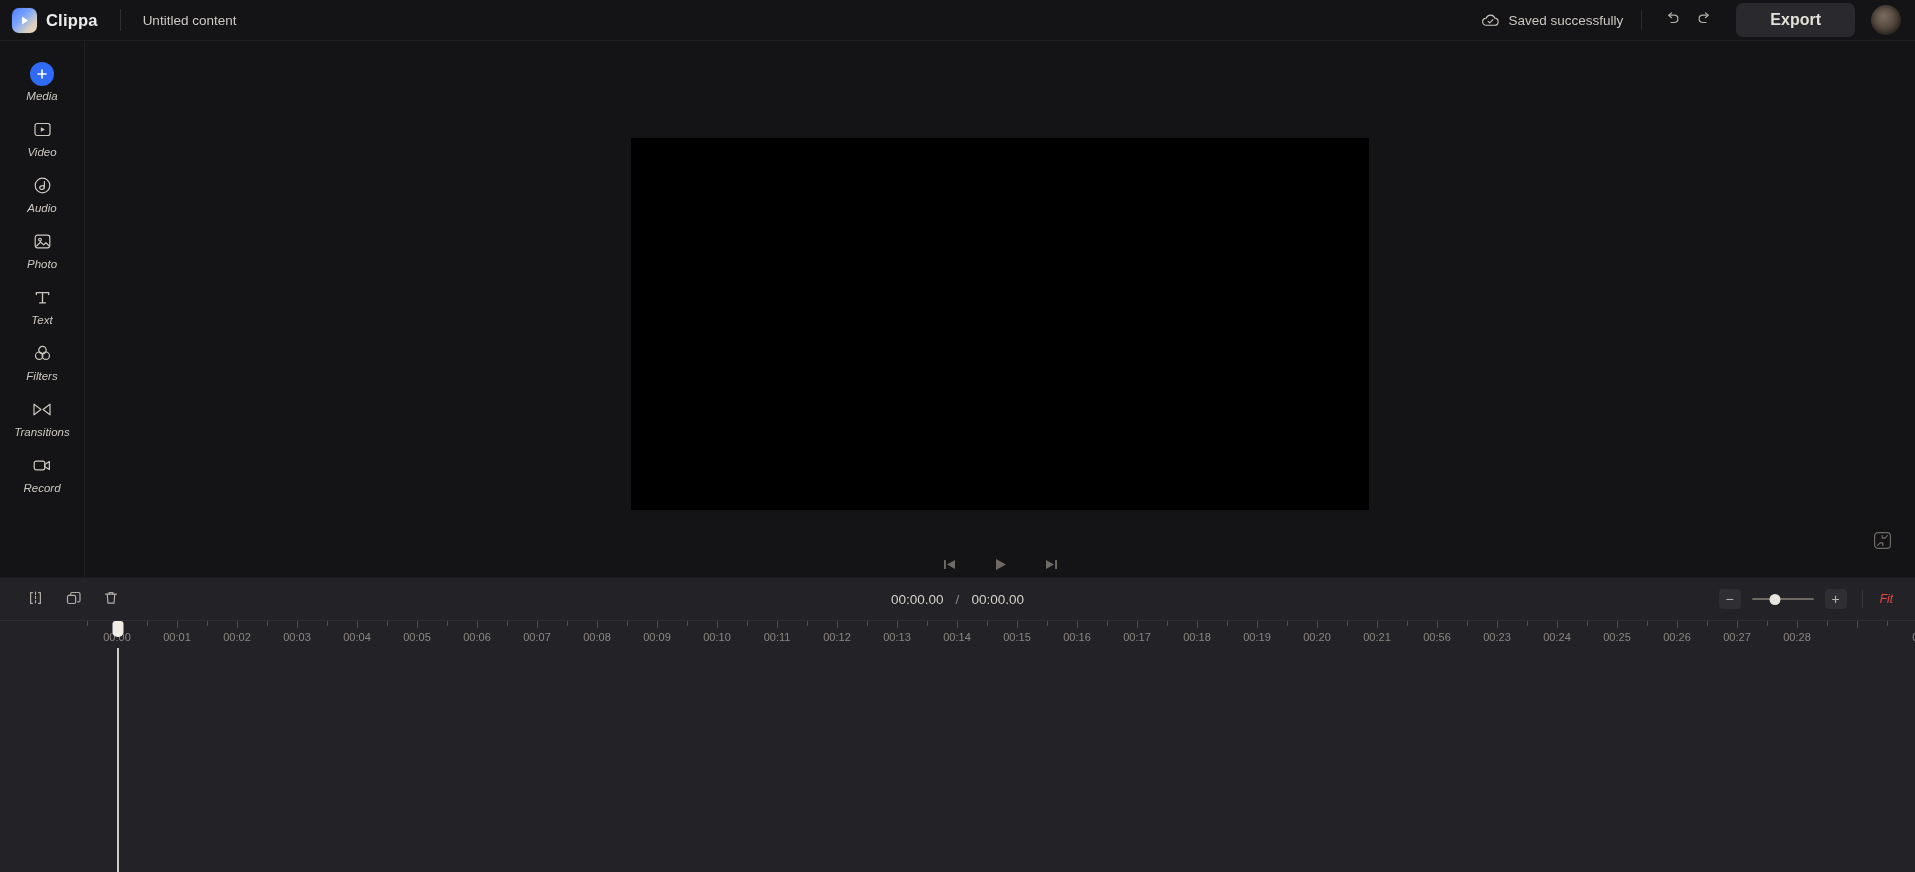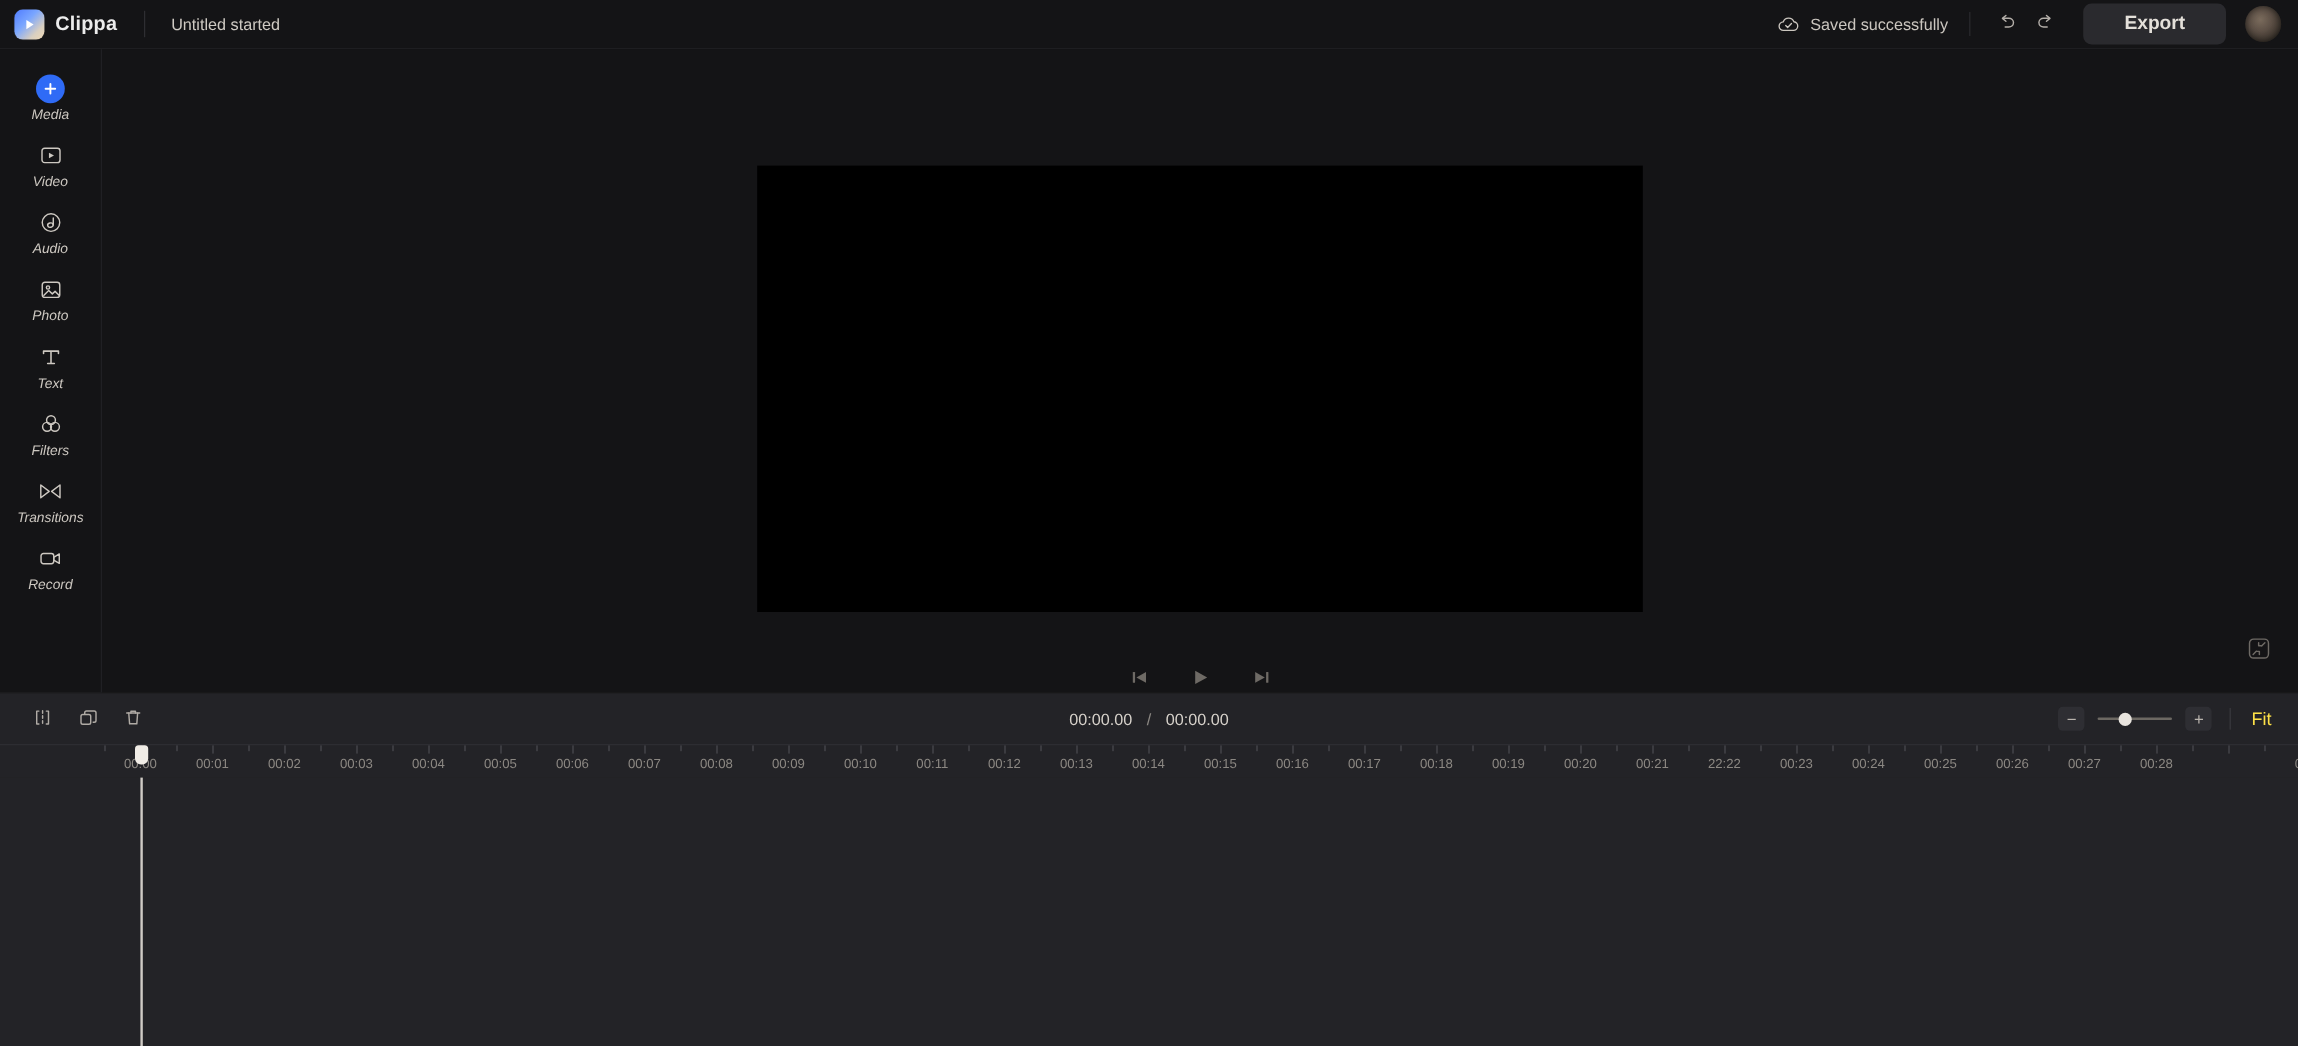--- a/index.html
+++ b/index.html
@@ -177,21 +177,21 @@
   .zslider {
     position: relative; width: 62px; height: 14px;
     display: flex; align-items: center; cursor: pointer;
   }
   .ztrack { width: 100%; height: 2px; background: #6c6862; border-radius: 1px; }
   .zthumb {
     position: absolute; left: 37%; transform: translateX(-50%);
     width: 11px; height: 11px; border-radius: 50%; background: #e8e4de;
   }
   .zdiv { width: 1px; height: 18px; background: #3a3a3f; margin: 0 2px 0 4px; }
-  .fit { font-size: 15px; color: #fde047; cursor: pointer; padding: 0 4px; }
+  .fit { font-size: 12px; color: #ef4444; cursor: pointer; padding: 0 4px; font-style: italic; }
 
   .tl-ruler-wrap { position: relative; height: 28px; background: #232327; border-top: 1px solid #2d2d32; }
   .ruler { position: absolute; inset: 0; overflow: hidden; text-align: center; }
   .tick {
     position: absolute; top: 0; width: 1px; background: #4c4c51;
   }
   .tick.major { height: 7px; }
   .tick.minor { height: 5px; }
   .tlabel {
     position: absolute; top: 10px;
@@ -218,21 +218,21 @@
   <div class="header">
     <div class="brand">
       <div class="brand-logo">
         <svg width="13" height="13" viewBox="0 0 13 13">
             <path d="M4 2.6 L10 6.5 L4 10.4 Z" fill="#ffffff"></path>
           </svg>
       </div>
       <span class="brand-name">Clippa</span>
     </div>
     <div class="hdr-divider"></div>
-    <span class="project-title">Untitled started</span>
+    <span class="project-title">Untitled content</span>
 
     <div class="hdr-spacer"></div>
 
     <div class="saved">
       <span>
         <svg width="19" height="15" viewBox="0 0 19 15" fill="none" stroke="#cbc6bf" stroke-width="1.1">
           <path d="M5.2 12.3h8.3a3.6 3.6 0 0 0 .4-7.18A4.7 4.7 0 0 0 5.1 5.2 3.55 3.55 0 0 0 5.2 12.3Z"></path>
           <path d="M7.1 8.3 8.7 9.9l3.2-3.3" stroke-linecap="round" stroke-linejoin="round"></path>
         </svg>
       </span>
@@ -506,21 +506,21 @@
           <div class="tick minor" style="left: 1287px;"></div>
           <div class="tlabel" style="left: 1257px;">00:19</div>
           <div class="tick major" style="left: 1317px;"></div>
           <div class="tick minor" style="left: 1347px;"></div>
           <div class="tlabel" style="left: 1317px;">00:20</div>
           <div class="tick major" style="left: 1377px;"></div>
           <div class="tick minor" style="left: 1407px;"></div>
           <div class="tlabel" style="left: 1377px;">00:21</div>
           <div class="tick major" style="left: 1437px;"></div>
           <div class="tick minor" style="left: 1467px;"></div>
-          <div class="tlabel" style="left: 1437px;">22:22</div>
+          <div class="tlabel" style="left: 1437px;">00:56</div>
           <div class="tick major" style="left: 1497px;"></div>
           <div class="tick minor" style="left: 1527px;"></div>
           <div class="tlabel" style="left: 1497px;">00:23</div>
           <div class="tick major" style="left: 1557px;"></div>
           <div class="tick minor" style="left: 1587px;"></div>
           <div class="tlabel" style="left: 1557px;">00:24</div>
           <div class="tick major" style="left: 1617px;"></div>
           <div class="tick minor" style="left: 1647px;"></div>
           <div class="tlabel" style="left: 1617px;">00:25</div>
           <div class="tick major" style="left: 1677px;"></div>

